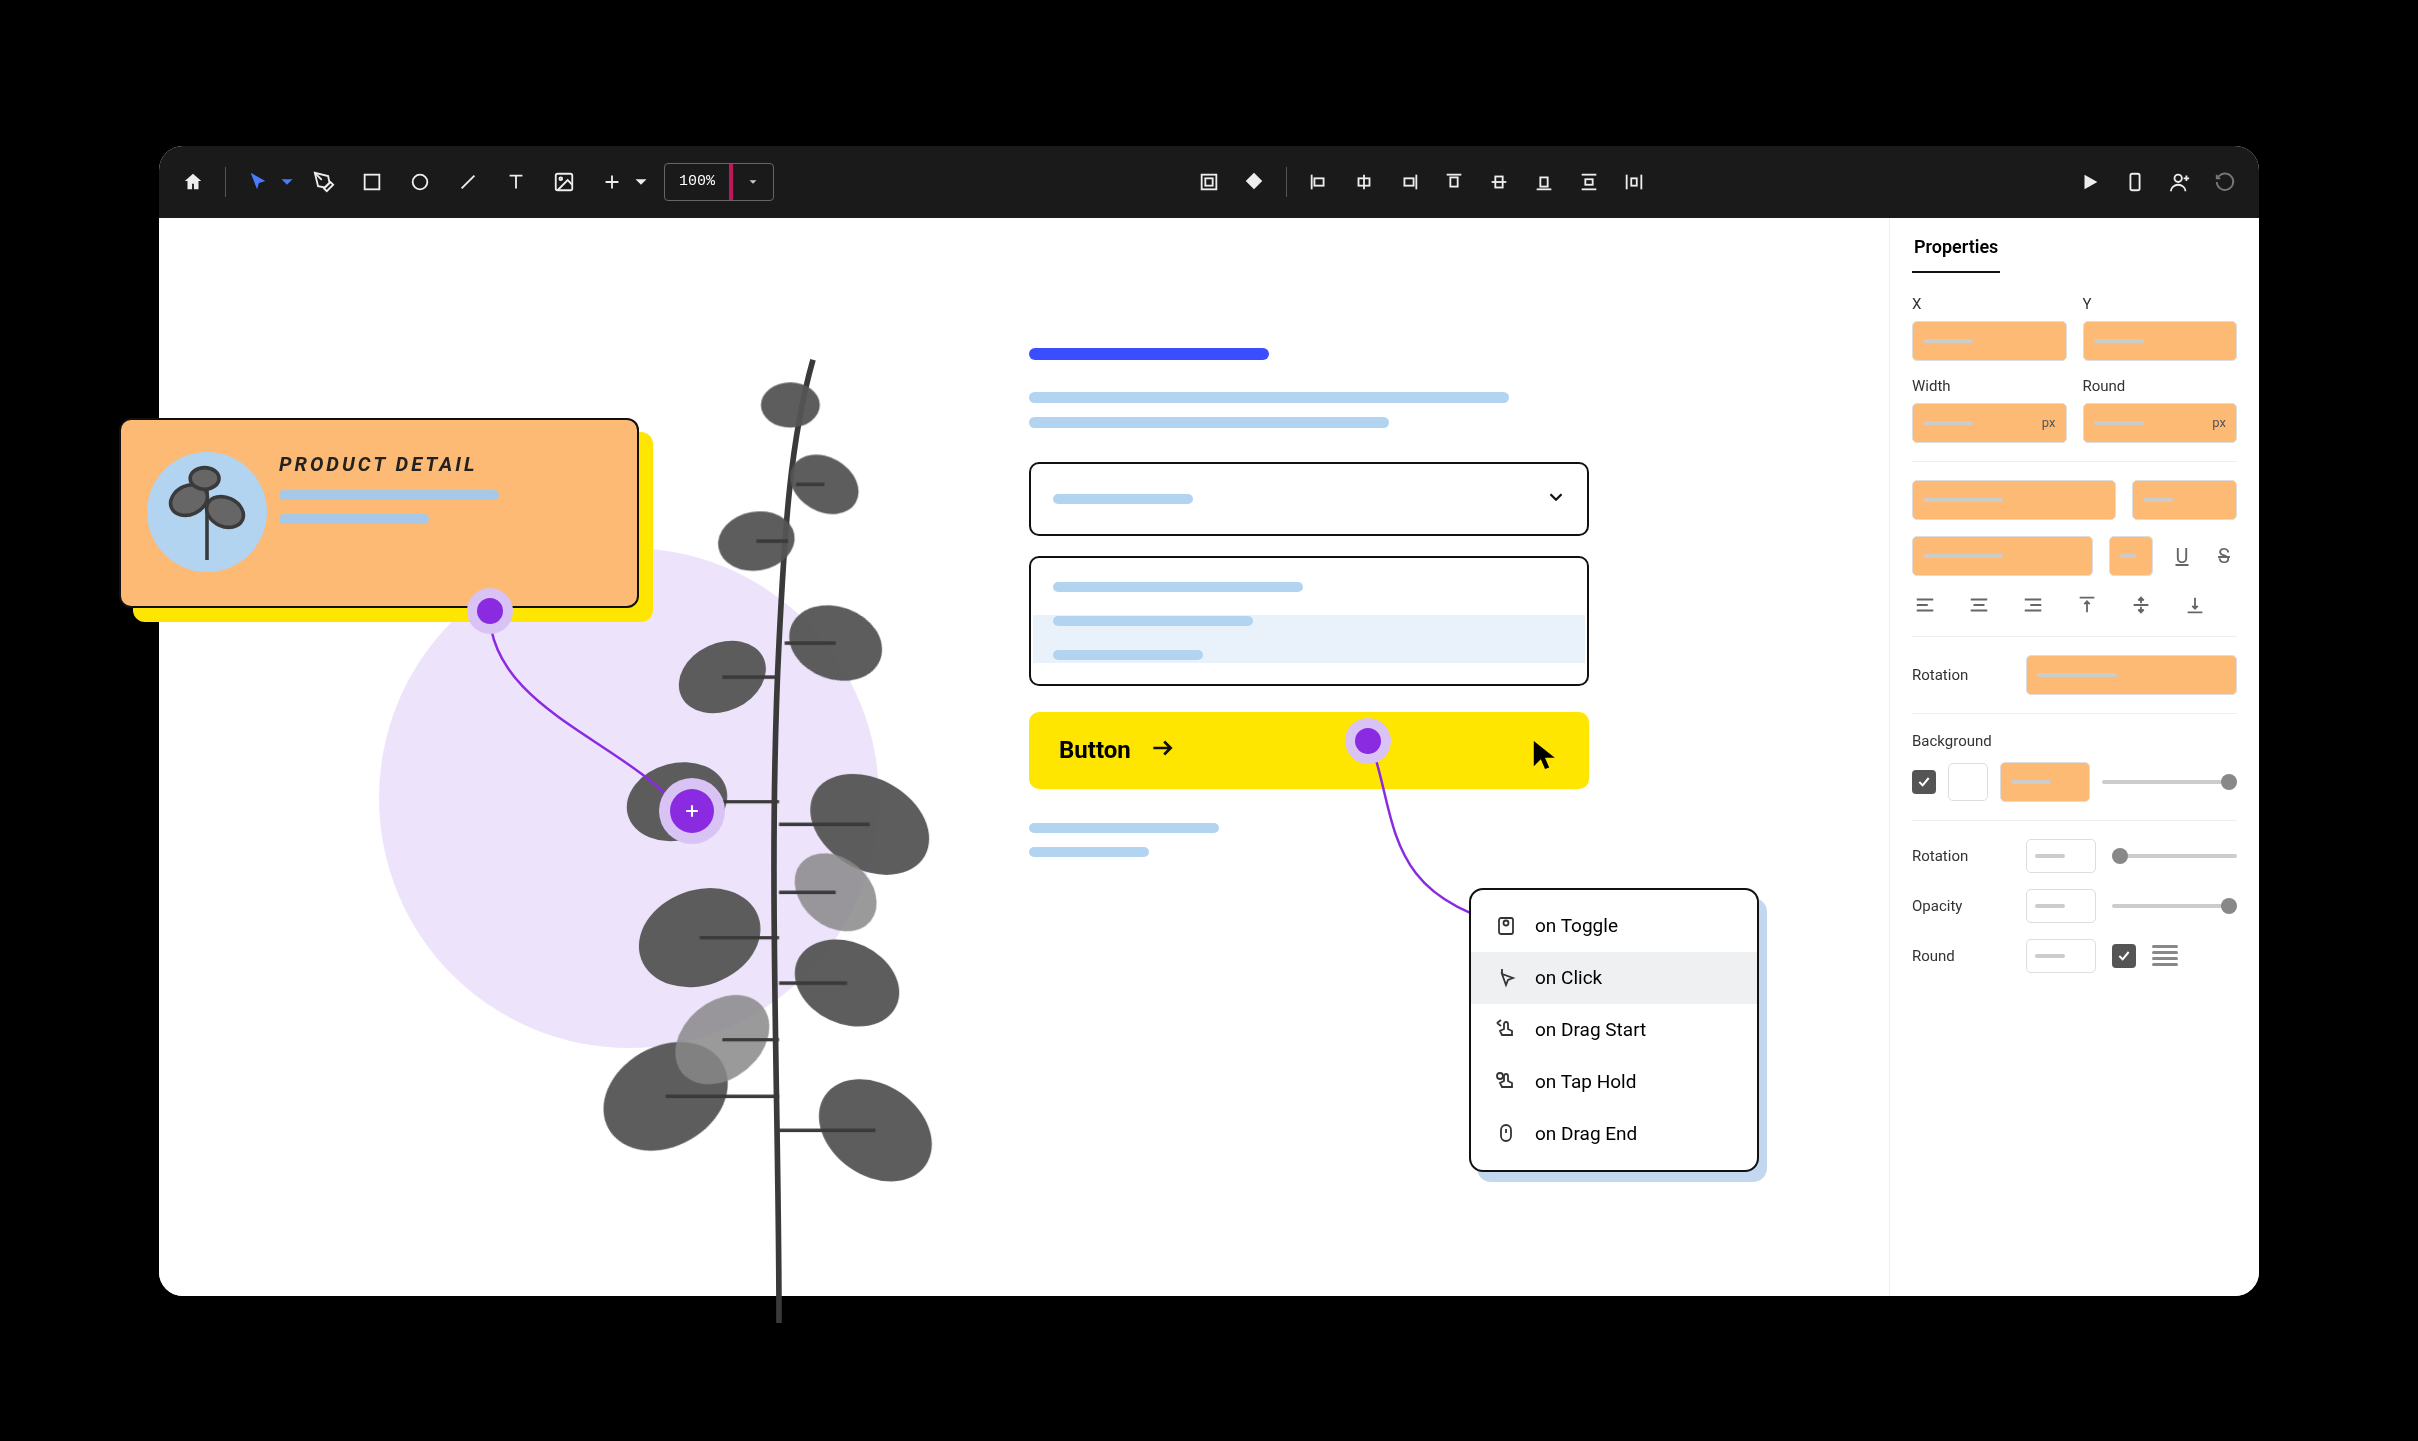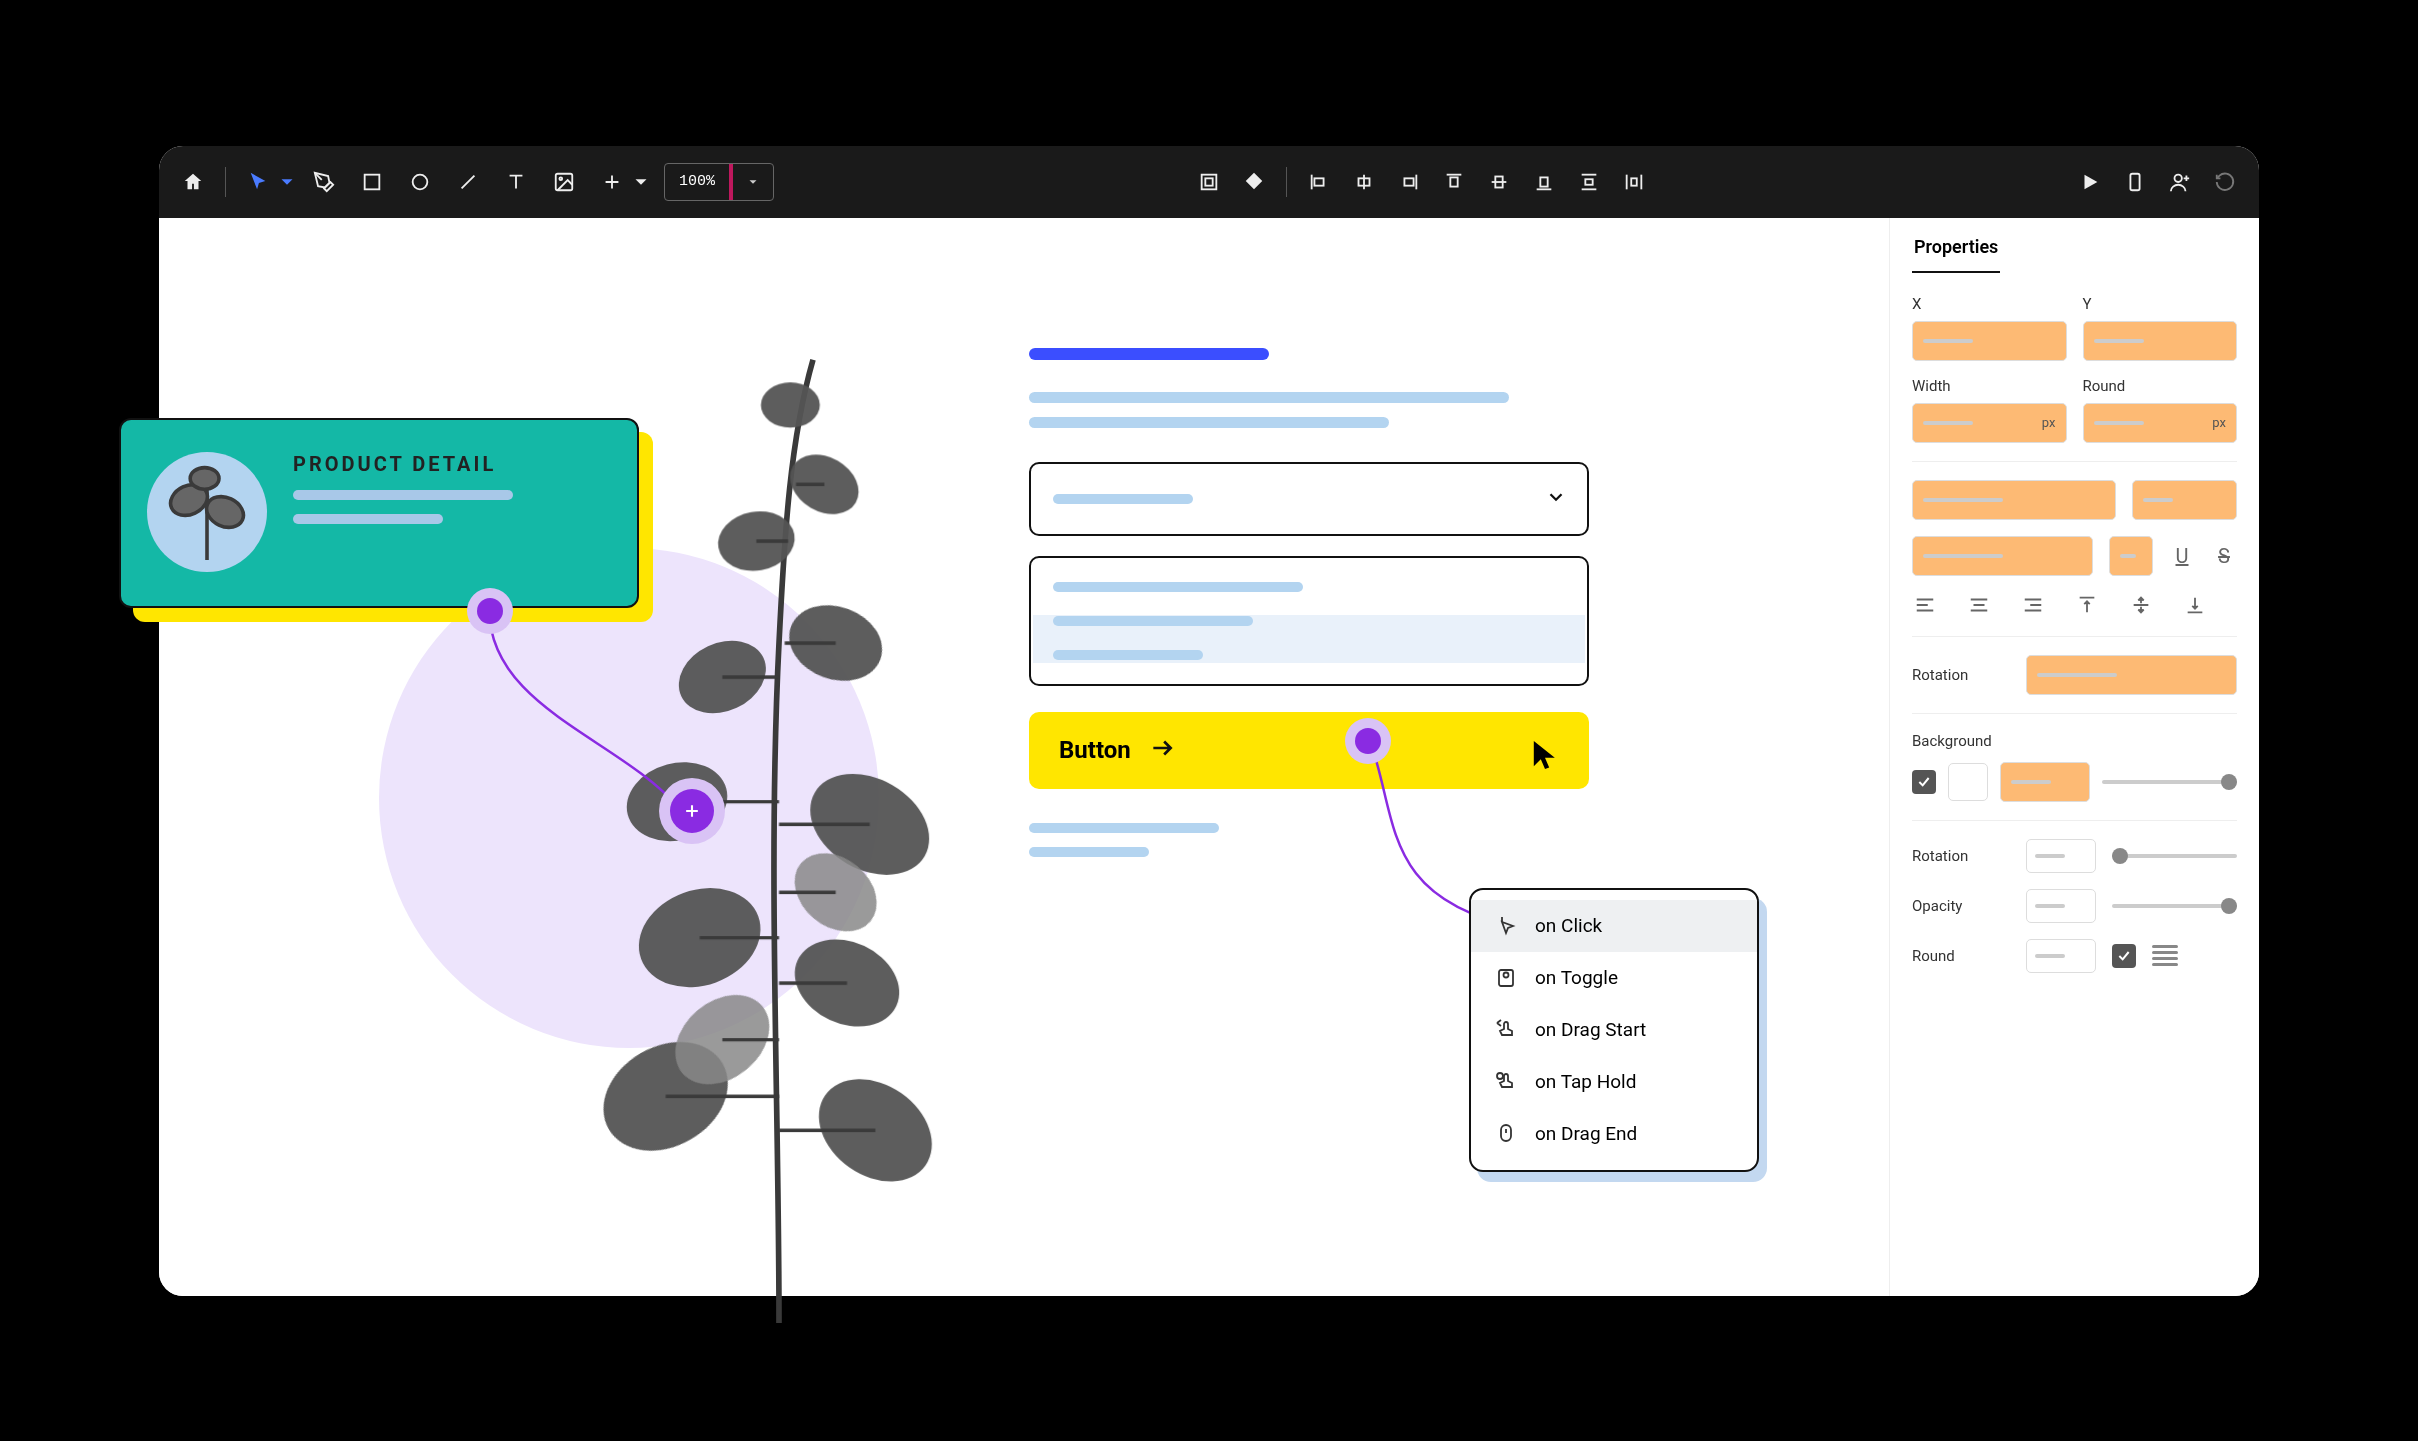--- a/index.html
+++ b/index.html
@@ -17,21 +17,21 @@
 .zoom-chev { width:40px; height:100%; display:flex; align-items:center; justify-content:center; color:#ccc; }
 .tb-spacer { flex:1; }
 .tb-group { display:flex; align-items:center; gap:1px; }
 
 
 .canvas { position:absolute; top:72px; left:0; right:370px; bottom:0; background:#fff; border-radius: 0 0 0 24px; overflow:visible; }
 
 
 .popup-card { position:absolute; left:-40px; top:200px; width:520px; }
 .popup-shadow { position:absolute; top:14px; left:14px; width:100%; height:190px; background:#ffe600; border-radius:12px; }
-.popup-body { position:relative; background:#14b8a6; border:2px solid #111; border-radius:12px; padding:26px 26px 26px 26px; display:flex; gap:26px; height:190px; }
+.popup-body { position:relative; background:#fdba74; border:2px solid #111; border-radius:12px; padding:26px 26px 26px 26px; display:flex; gap:12px; height:190px;font-style:italic; }
 .popup-img { width:120px; height:120px; border-radius:50%; background:#b3d4f0; display:flex; align-items:center; justify-content:center; overflow:hidden; flex-shrink:0; margin-top:6px; }
 .popup-content { flex:1; display:flex; flex-direction:column; gap:14px; padding-top:6px; }
 .popup-title { font-size:20px; font-weight:700; letter-spacing:3px; color:#222; }
 .popup-line { height:10px; background:#a8c8e8; border-radius:5px; }
 
 
 .deco-circle { position:absolute; left:220px; top:330px; width:500px; height:500px; background:#ede4fc; border-radius:50%; }
 .plant { position:absolute; left:380px; top:85px; width:480px; height:1020px; }
 .plant svg { width:100%; height:100%; }
 
@@ -384,36 +384,36 @@
     <div class="node-halo" style="left:1340px; top:686px;"></div>
     <div class="node-dot" style="left:1350px; top:696px;"></div>
 
     <div class="cursor-arrow" style="left:1372px; top:520px;">
       <svg width="28" height="34" viewBox="0 0 20 24">
           <path d="M2 2 L2 20 L7 15 L10 22 L13 21 L10 14 L17 14 Z" fill="#000"></path>
         </svg>
     </div>
 
     <div class="event-menu">
-      <div class="event-item sel">
-        <span class="ico">
-            <svg viewBox="0 0 24 24" width="24" height="24" fill="none" stroke="#333" stroke-width="1.8">
-              <path d="M8 3v5M8 8l4 11 2-5 5-2z"></path>
-            </svg>
-          </span>
-        <span>on Click</span>
-      </div>
       <div class="event-item">
         <span class="ico">
             <svg viewBox="0 0 24 24" width="24" height="24" fill="none" stroke="#333" stroke-width="1.8">
               <rect x="5" y="4" width="14" height="16" rx="2"></rect>
               <circle cx="12" cy="9" r="2.5"></circle>
             </svg>
           </span>
         <span>on Toggle</span>
+      </div>
+      <div class="event-item sel">
+        <span class="ico">
+            <svg viewBox="0 0 24 24" width="24" height="24" fill="none" stroke="#333" stroke-width="1.8">
+              <path d="M8 3v5M8 8l4 11 2-5 5-2z"></path>
+            </svg>
+          </span>
+        <span>on Click</span>
       </div>
       <div class="event-item">
         <span class="ico">
             <svg viewBox="0 0 24 24" width="24" height="24" fill="none" stroke="#333" stroke-width="1.8">
               <path d="M10 11V6a2 2 0 0 1 4 0v5l4 2v4H8l-2-4z"></path>
               <path d="M3 5l4-3M3 5l4 3"></path>
             </svg>
           </span>
         <span>on Drag Start</span>
       </div>

